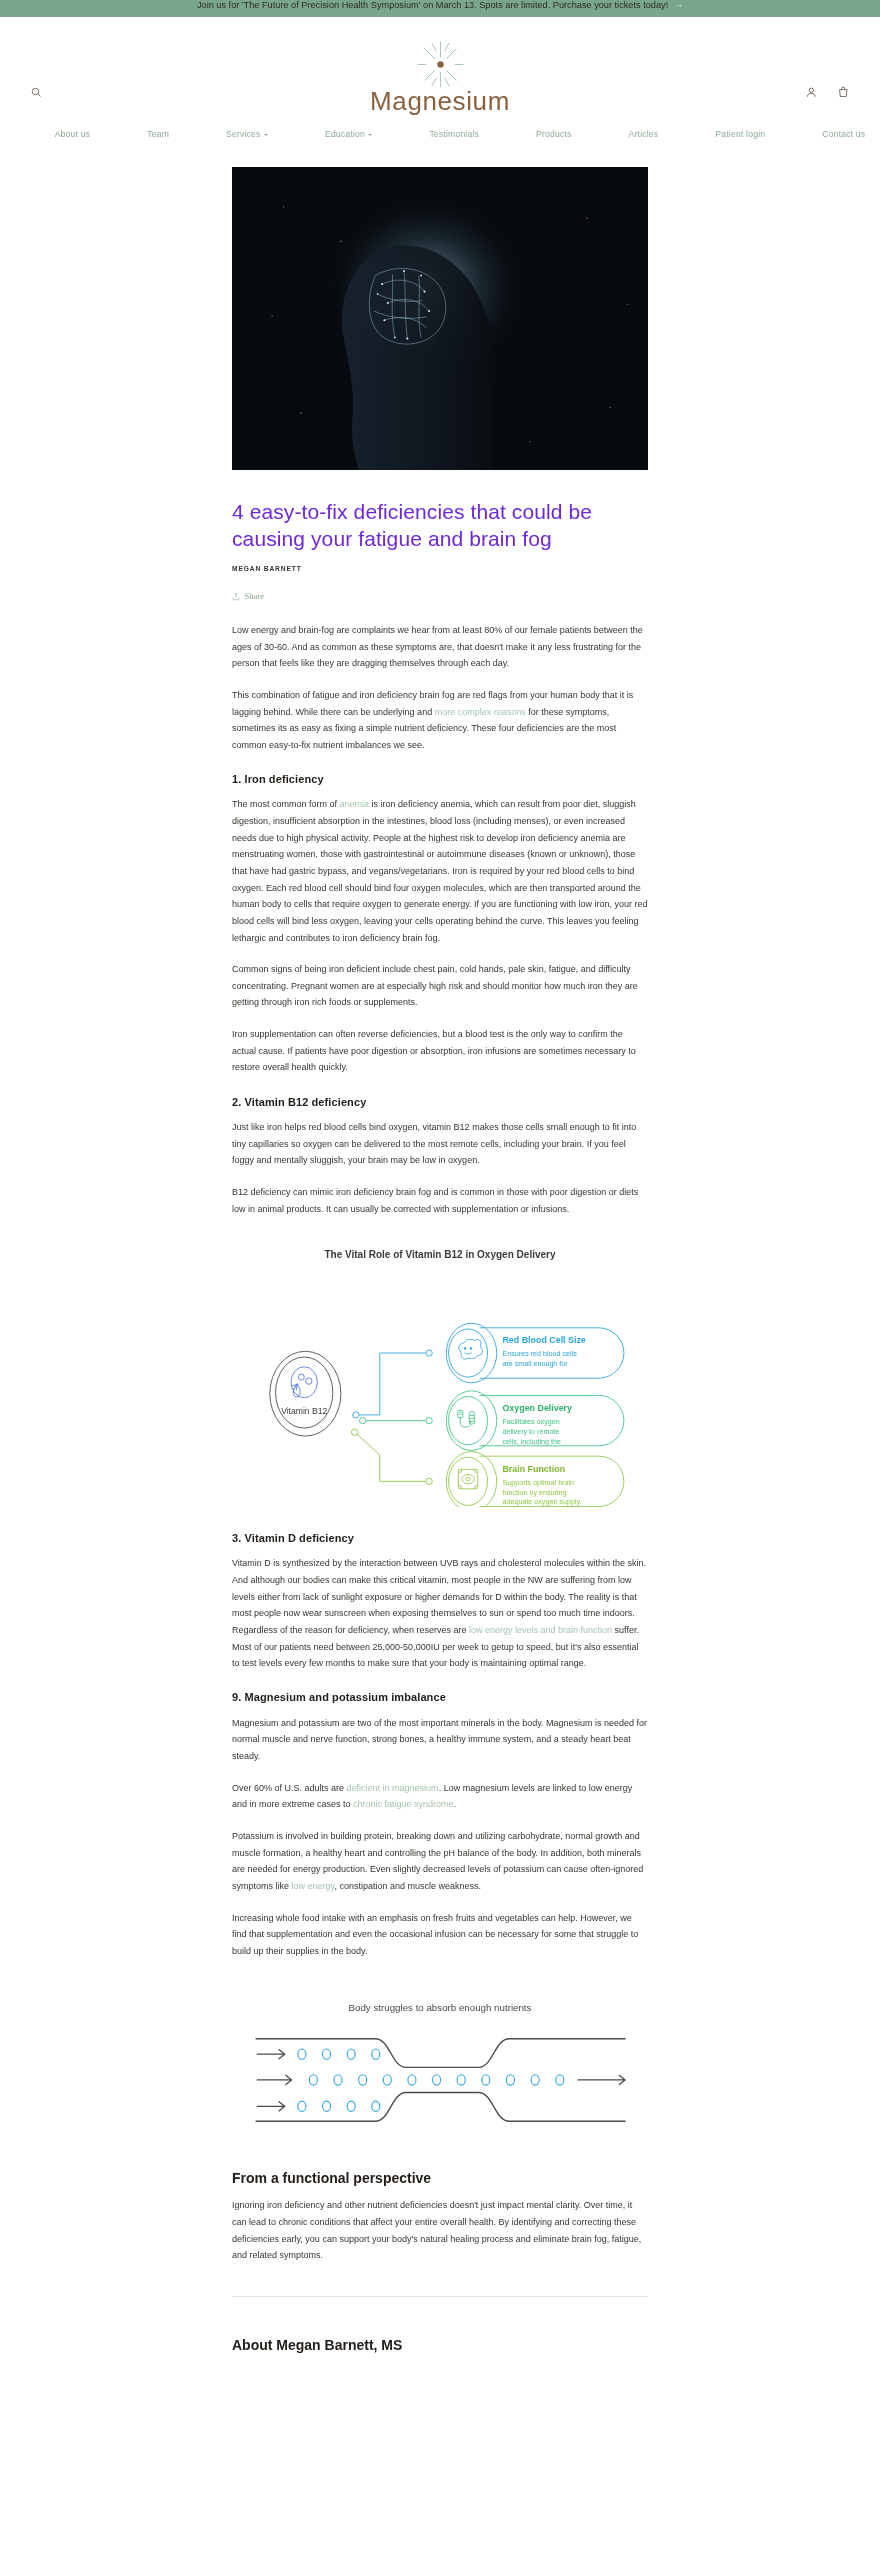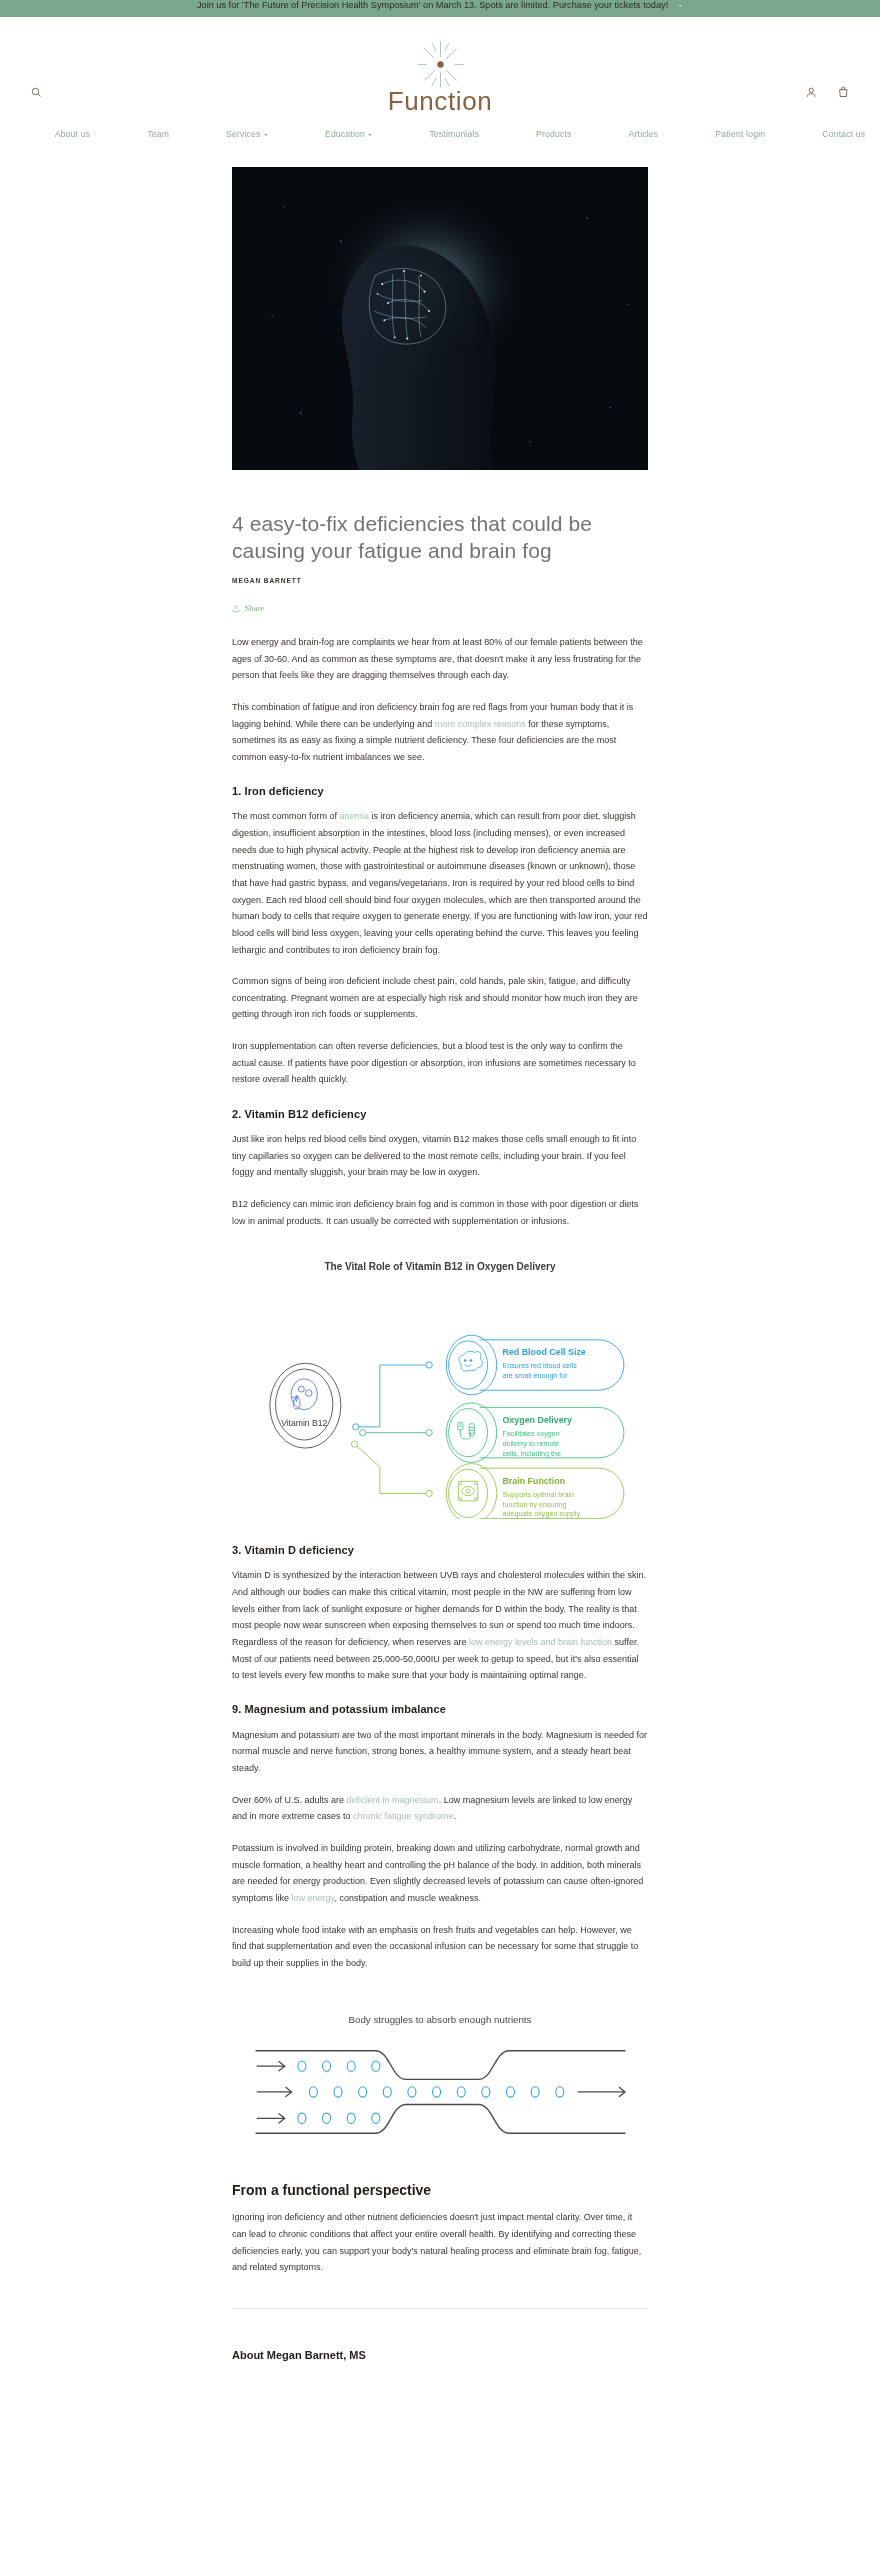--- a/index.html
+++ b/index.html
@@ -106,24 +106,24 @@
     height: 303px;
     background: radial-gradient(circle at 52% 44%, #1c2a36 0%, #0c1016 58%, #05070a 100%);
     position: relative;
     overflow: hidden;
   }
   .hero svg { position:absolute; inset:0; width:100%; height:100%; }
 
   .post-title {
     font-size: 21px;
     line-height: 1.30;
-    color: #737373;
+    color: #6d28d9;
     font-weight: 300;
     letter-spacing: 0.1px;
-    margin-top: 40px;
+    margin-top: 28px;
   }
   .post-author {
     font-size: 6.6px;
     letter-spacing: 0.9px;
     color: #3a332c;
     margin-top: 12.6px;
     font-weight: 600;
   }
   .share {
     margin-top: 19.5px;
@@ -170,21 +170,21 @@
   .figure-b12 svg { width: 100%; display: block; }
   .figure-absorb { width: 416px; margin: 34px 0 33px 0; }
   .figure-absorb svg { width: 100%; display: block; }
 
   .divider {
     border: 0;
     border-top: 0.6px solid #e8e4de;
     margin: 32px 0 23px 0;
   }
   .about-head {
-    font-size: 11px;
+    font-size: 14px;
     font-weight: 700;
     color: #221d18;
     margin-top: 40px;
   }
 </style>
 </head>
 <body>
 
 <div class="announce">
   <span>Join us for 'The Future of Precision Health Symposium' on March 13. Spots are limited. Purchase your tickets today!</span>
@@ -228,21 +228,21 @@
         <line x1="62" y1="62" x2="82" y2="82"></line>
         <line x1="82" y1="18" x2="62" y2="38"></line>
         <line x1="38" y1="62" x2="18" y2="82"></line>
         <line x1="33" y1="7" x2="41" y2="22"></line>
         <line x1="67" y1="7" x2="59" y2="22"></line>
         <line x1="33" y1="93" x2="41" y2="78"></line>
         <line x1="67" y1="93" x2="59" y2="78"></line>
         <circle cx="50" cy="50" r="6.5" fill="#8a6240" stroke="none"></circle>
       </svg>
     </span>
-    <span class="brand-name">Function</span>
+    <span class="brand-name">Magnesium</span>
   </div>
 
   <nav class="nav">
     <span class="nav-item">
         <span>About us</span>
       </span>
     <span class="nav-item">
         <span>Team</span>
       </span>
     <span class="nav-item">

